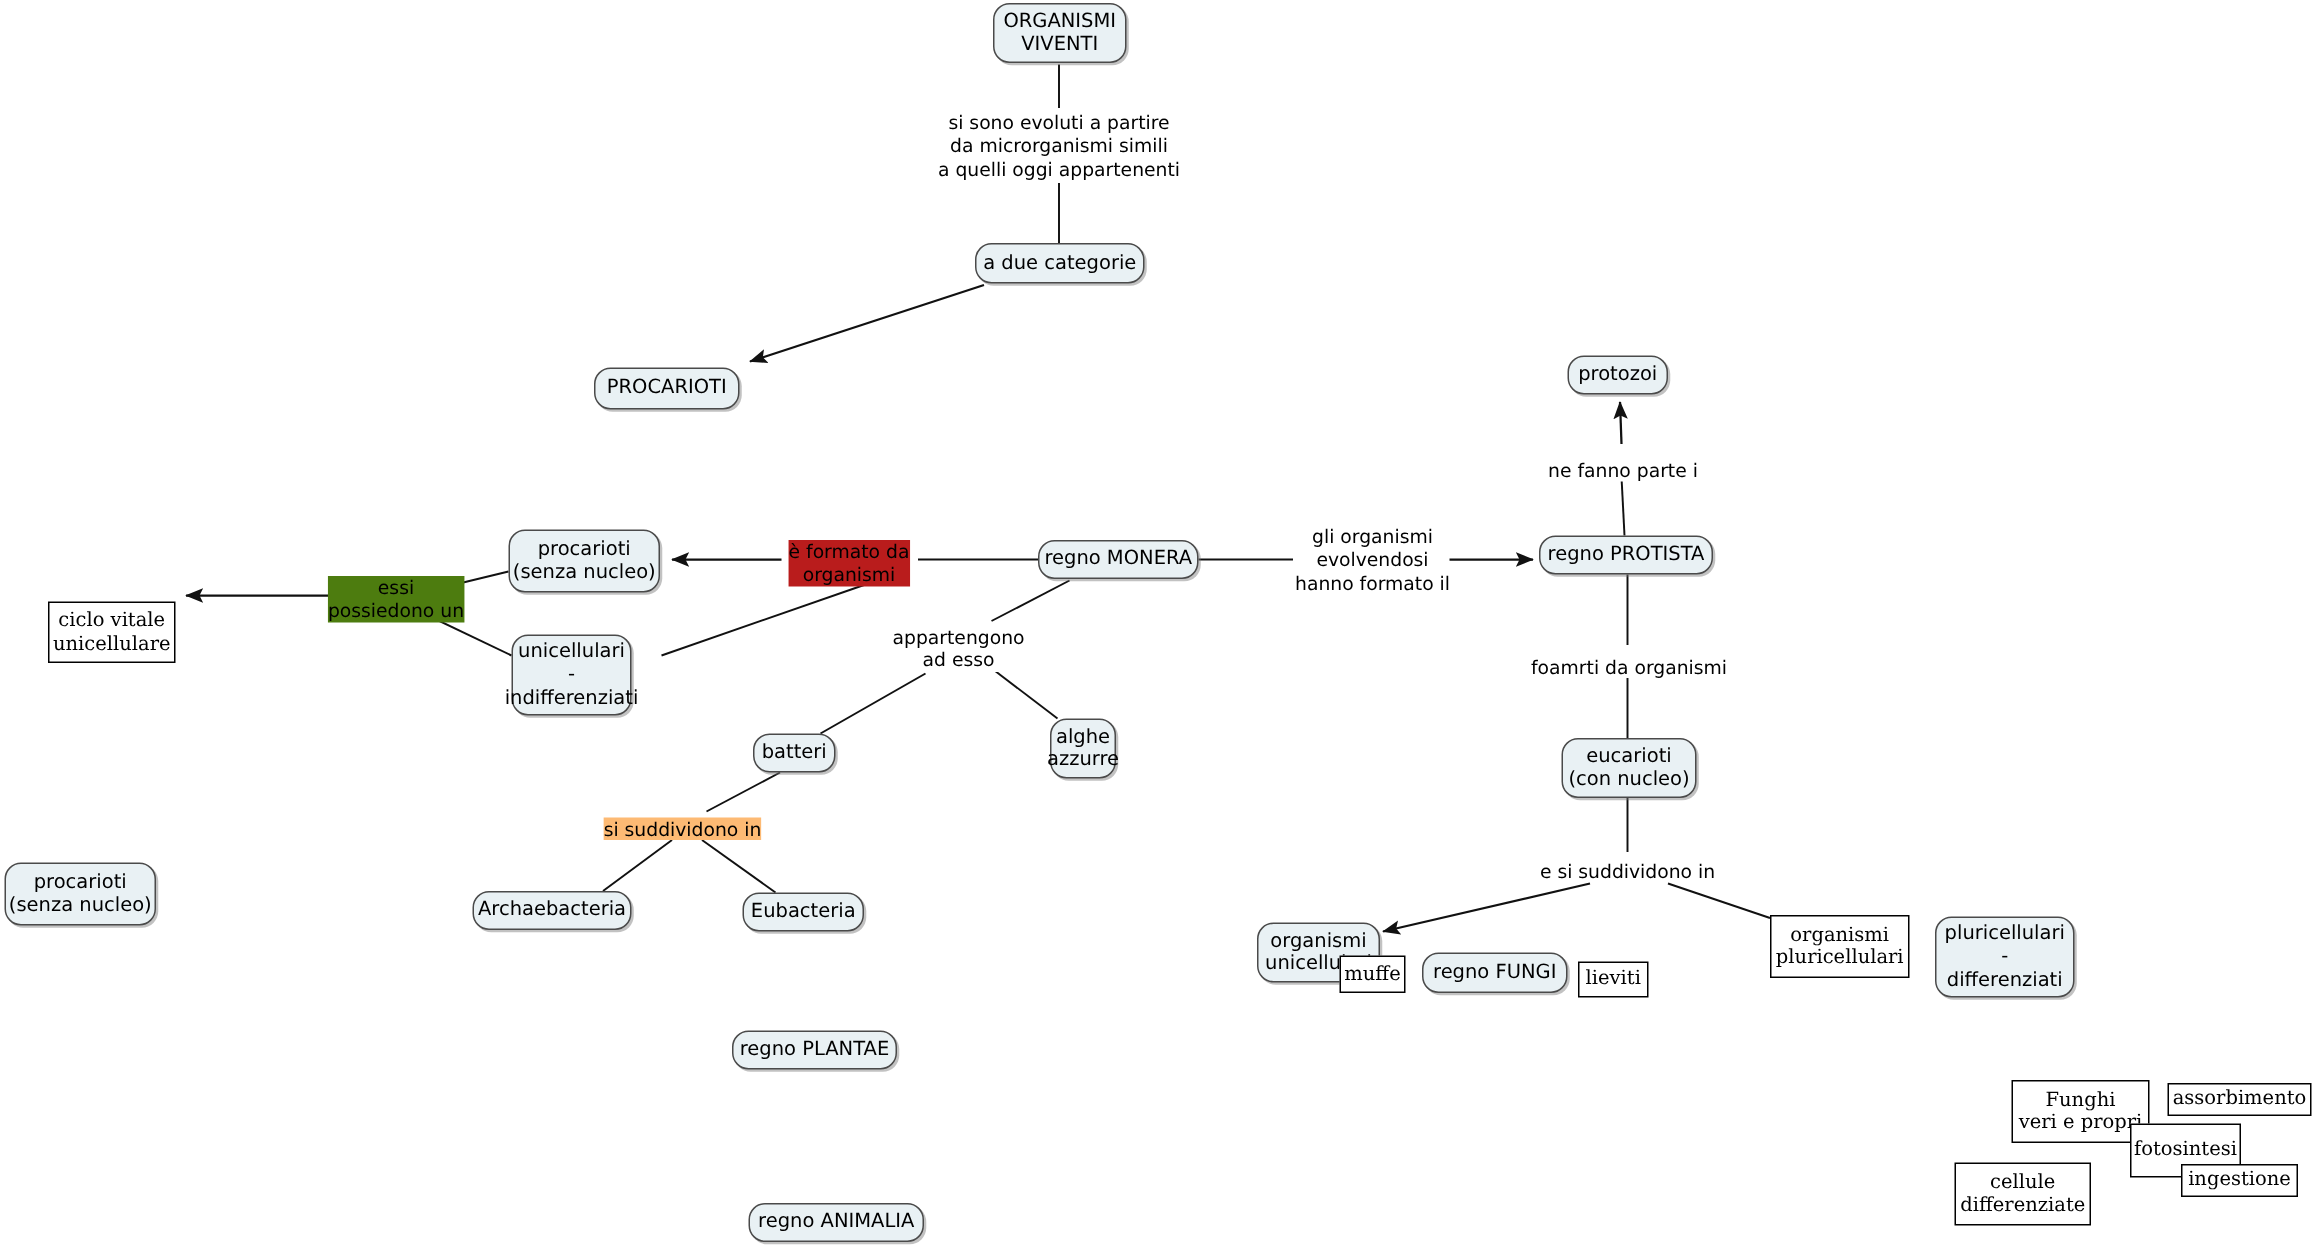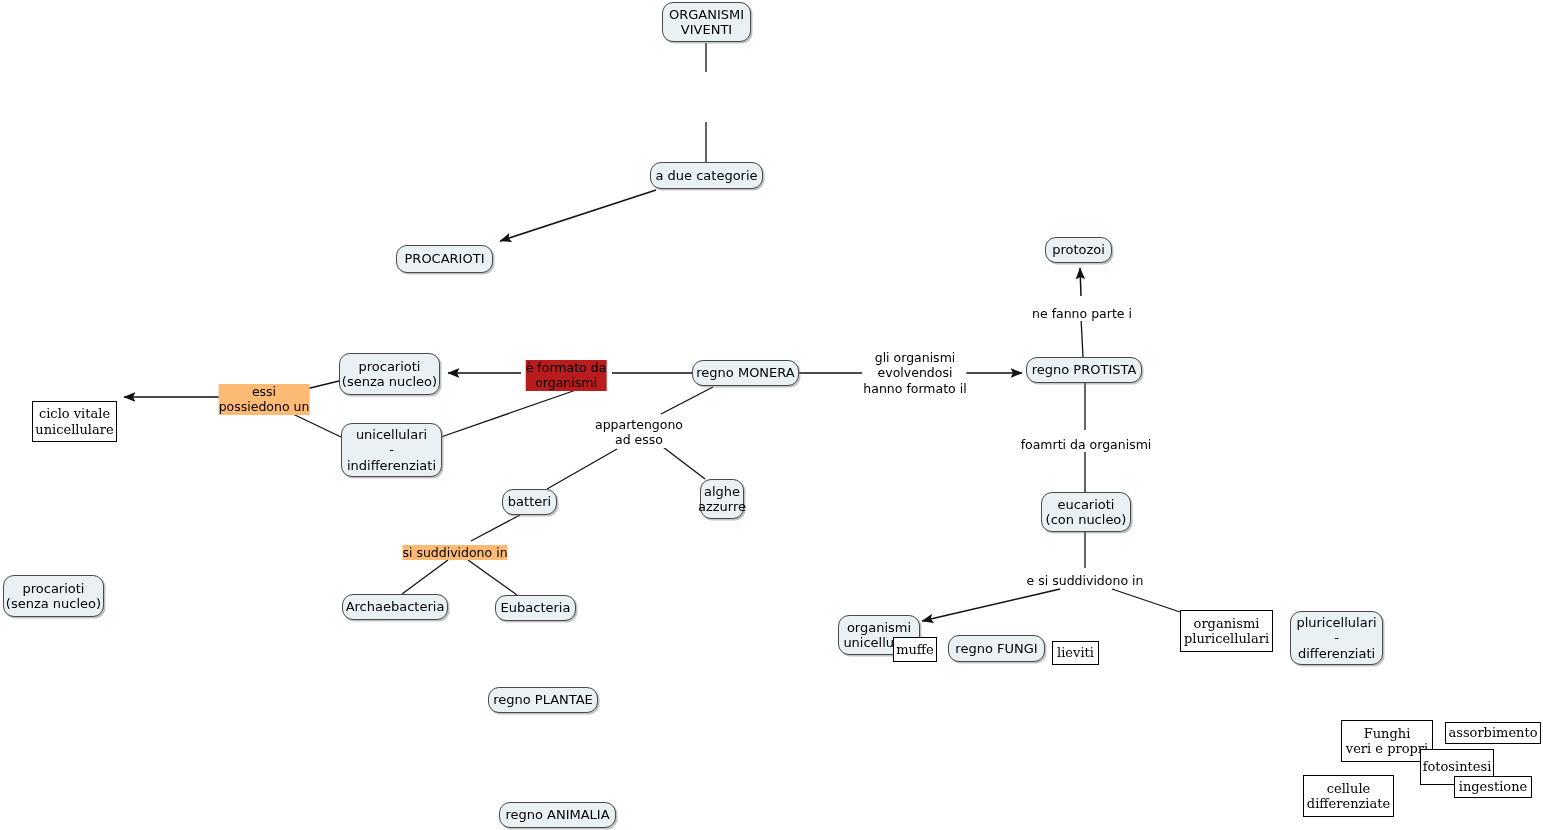--- a/index.html
+++ b/index.html
@@ -118,23 +118,26 @@
 
     <line x1="1085" y1="451" x2="1085" y2="492" stroke="#111111" stroke-width="1.3"></line>
 
     <line x1="1085" y1="532" x2="1085" y2="568" stroke="#111111" stroke-width="1.3"></line>
 
     <line x1="1060" y1="589" x2="922" y2="621" stroke="#111111" stroke-width="1.5" marker-end="url(#arrowhead)"></line>
 
     <line x1="1112" y1="589" x2="1180" y2="612" stroke="#111111" stroke-width="1.3"></line>
   </svg>
 
+  <div class="linklabel" style="left:706px; top:74px;">si sono evoluti a partire
+da microrganismi simili
+a quelli oggi appartenenti</div>
   <div class="linklabel" style="left:566px; top:360px; background:#b91c1c;">è formato da
 organismi</div>
-  <div class="linklabel" style="left:264px; top:384px; background:#fdba74;">essi
+  <div class="linklabel" style="left:264px; top:384px; background:#4d7c0f;">essi
 possiedono un</div>
   <div class="linklabel" style="left:639px; top:417px; background:#fff;">appartengono
 ad esso</div>
   <div class="linklabel" style="left:455px; top:545px; background:#fdba74;">si suddividono in</div>
   <div class="linklabel" style="left:1082px; top:306px; background:#fff;">ne fanno parte i</div>
   <div class="linklabel" style="left:915px; top:350px; background:#fff;">gli organismi
 evolvendosi
 hanno formato il</div>
   <div class="linklabel" style="left:1086px; top:437px; background:#fff;">foamrti da organismi</div>
   <div class="linklabel" style="left:1085px; top:573px; background:#fff;">e si suddividono in</div>
@@ -142,35 +145,35 @@
   <div class="node rounded" style="left:662px; top:2px; width:89px; height:40px; z-index:5;">ORGANISMI
 VIVENTI</div>
 
   <div class="node rounded" style="left:650px; top:162px; width:113px; height:27px; z-index:5;">a due categorie</div>
 
   <div class="node rounded" style="left:396px; top:245px; width:97px; height:28px; z-index:5;">PROCARIOTI</div>
 
   <div class="node rounded" style="left:339px; top:353px; width:101px; height:42px; z-index:5;">procarioti
 (senza nucleo)</div>
 
-  <div class="node rounded" style="left:341px; top:423px; width:101px; height:54px; z-index:5;">unicellulari
+  <div class="node rounded" style="left:341px; top:423px; width:80px; height:54px; z-index:5;">unicellulari
 -
 indifferenziati</div>
 
   <div class="node rect" style="left:32px; top:401px; width:85px; height:41px; z-index:5;">ciclo vitale
 unicellulare</div>
 
   <div class="node rounded" style="left:692px; top:360px; width:107px; height:26px; z-index:5;">regno MONERA</div>
 
   <div class="node rounded" style="left:502px; top:489px; width:55px; height:26px; z-index:5;">batteri</div>
 
   <div class="node rounded" style="left:700px; top:479px; width:44px; height:40px; z-index:5;">alghe
 azzurre</div>
 
-  <div class="node rounded" style="left:342px; top:594px; width:106px; height:26px; z-index:5;border-radius:11px;">Archaebacteria</div>
+  <div class="node rounded" style="left:315px; top:594px; width:106px; height:26px; z-index:5;border-radius:11px;">Archaebacteria</div>
 
   <div class="node rounded" style="left:495px; top:595px; width:81px; height:26px; z-index:5;">Eubacteria</div>
 
   <div class="node rounded" style="left:3px; top:575px; width:101px; height:42px; z-index:5;">procarioti
 (senza nucleo)</div>
 
   <div class="node rounded" style="left:488px; top:687px; width:110px; height:26px; z-index:5;">regno PLANTAE</div>
 
   <div class="node rounded" style="left:499px; top:802px; width:117px; height:26px; z-index:5;">regno ANIMALIA</div>
 

